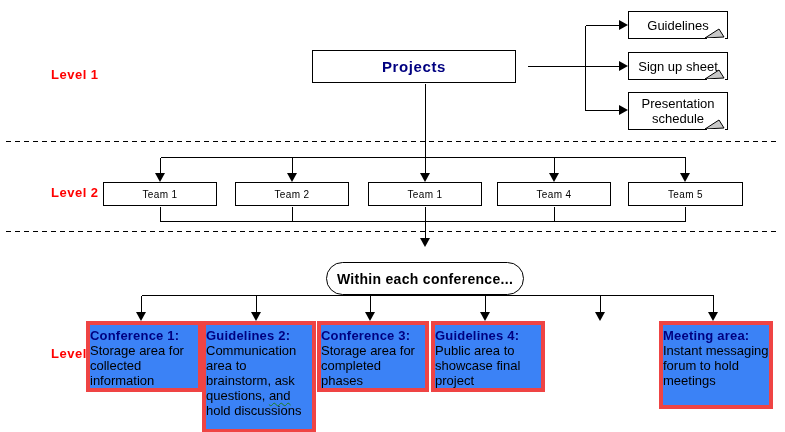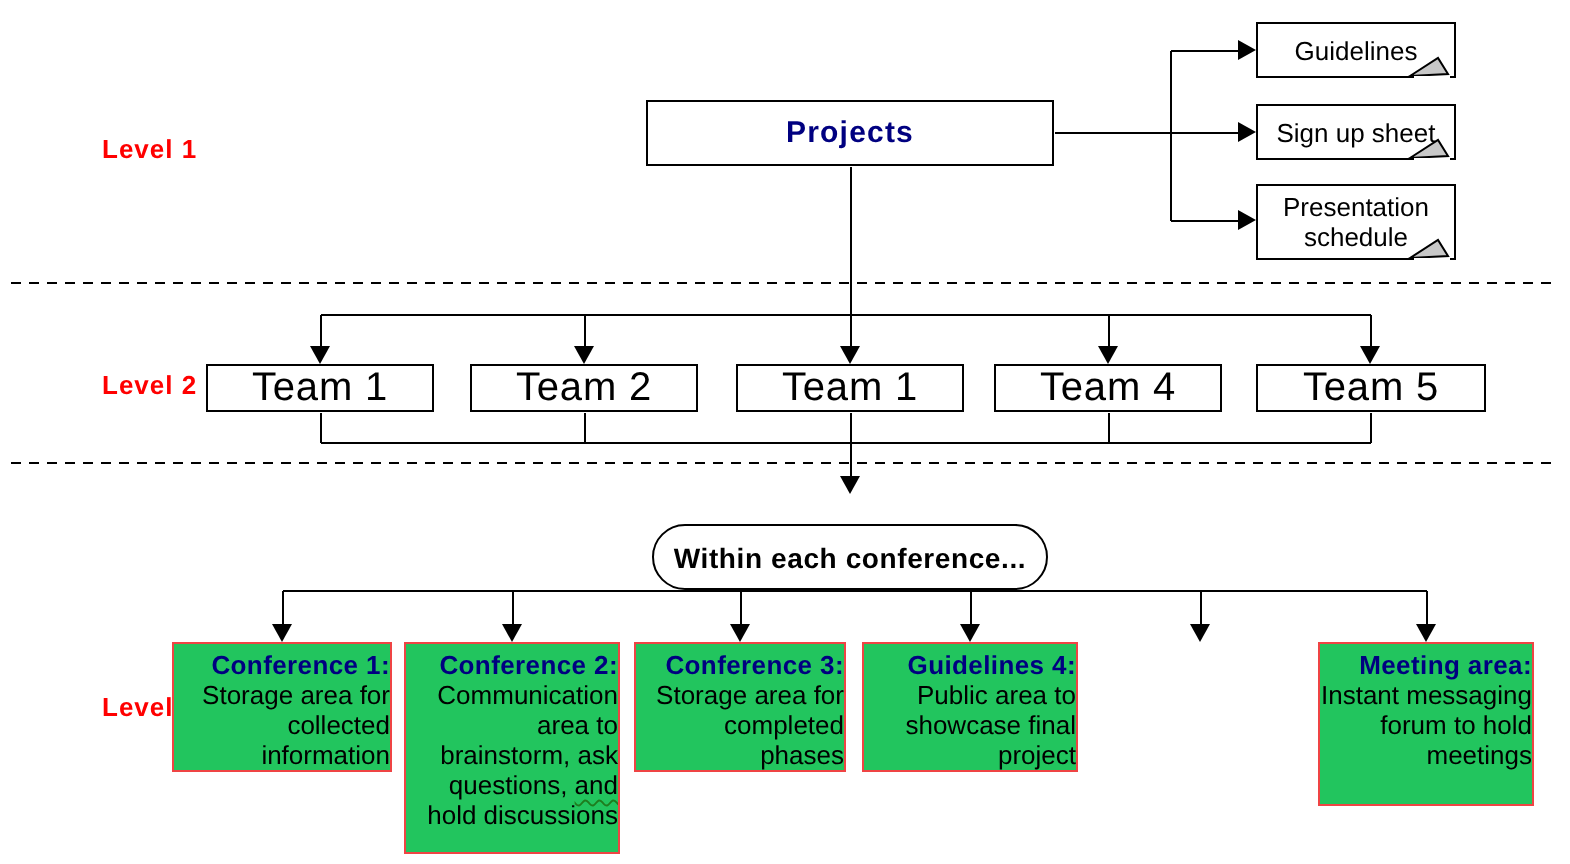--- a/index.html
+++ b/index.html
@@ -11,31 +11,31 @@
   .lvl{
     position:absolute;left:31px;z-index:2;
     font-weight:bold;font-size:13px;letter-spacing:.5px;color:#ff0000;
     white-space:nowrap;
     margin-left:20px;
   }
   .node{
     position:absolute;z-index:2;background:#fff;border:1px solid #000;
     display:flex;align-items:center;justify-content:center;text-align:center;color:#000;
   }
-  .root{left:323px;top:50px;width:202px;height:31px;
+  .root{left:312px;top:50px;width:202px;height:31px;
     font-weight:bold;font-size:15px;letter-spacing:.6px;color:#000080;}
-  .team{top:182px;width:112px;height:22px;font-size:20px;letter-spacing:.4px;text-align:right;}
+  .team{top:182px;width:112px;height:22px;font-size:10px;letter-spacing:.4px;text-align:right;}
   .note{left:628px;width:98px;font-size:13px;line-height:15px;}
   .note .flap{position:absolute;right:1px;bottom:-1px;line-height:0;}
   .note::after{content:"";position:absolute;right:2px;bottom:-1px;width:18px;height:1px;background:#fff;}
   .callout{left:326px;top:262px;width:196px;height:31px;border-radius:17px;
     font-weight:bold;font-size:14px;letter-spacing:.3px;}
   .area{
-    position:absolute;top:321px;z-index:2;background:#22c55e;border:1px solid #ef4444;
-    font-size:13px;line-height:15px;text-align:right;padding-top:3px;color:#000;
+    position:absolute;top:321px;z-index:2;background:#3b82f6;border:4px solid #ef4444;
+    font-size:13px;line-height:15px;text-align:left;padding-top:3px;color:#000;
   }
   .area-title{font-weight:bold;color:#000080;letter-spacing:.2px;}
   .squiggle{text-decoration:underline wavy #1e7d1e 1px;text-underline-offset:2px;}
 </style>
 </head>
 <body>
 
 <div class="stage">
 
   <svg class="wires" width="785" height="432" viewBox="0 0 785 432" aria-hidden="true">
@@ -126,21 +126,21 @@
 
   <div class="node callout">
     <span>Within each conference...</span>
   </div>
 
   <div class="area" style="left:86px;width:108px;height:60px">
     <div class="area-title">Conference 1:</div>
     <div class="area-desc">Storage area for collected information</div>
   </div>
   <div class="area" style="left:202px;width:106px;height:101px">
-    <div class="area-title">Conference 2:</div>
+    <div class="area-title">Guidelines 2:</div>
     <div class="area-desc"><span>Communication area to brainstorm, ask questions, </span><span class="squiggle">and</span><span> hold discussions</span></div>
   </div>
   <div class="area" style="left:317px;width:104px;height:60px">
     <div class="area-title">Conference 3:</div>
     <div class="area-desc">Storage area for completed phases</div>
   </div>
   <div class="area" style="left:431px;width:106px;height:60px">
     <div class="area-title">Guidelines 4:</div>
     <div class="area-desc">Public area to showcase final project</div>
   </div>

